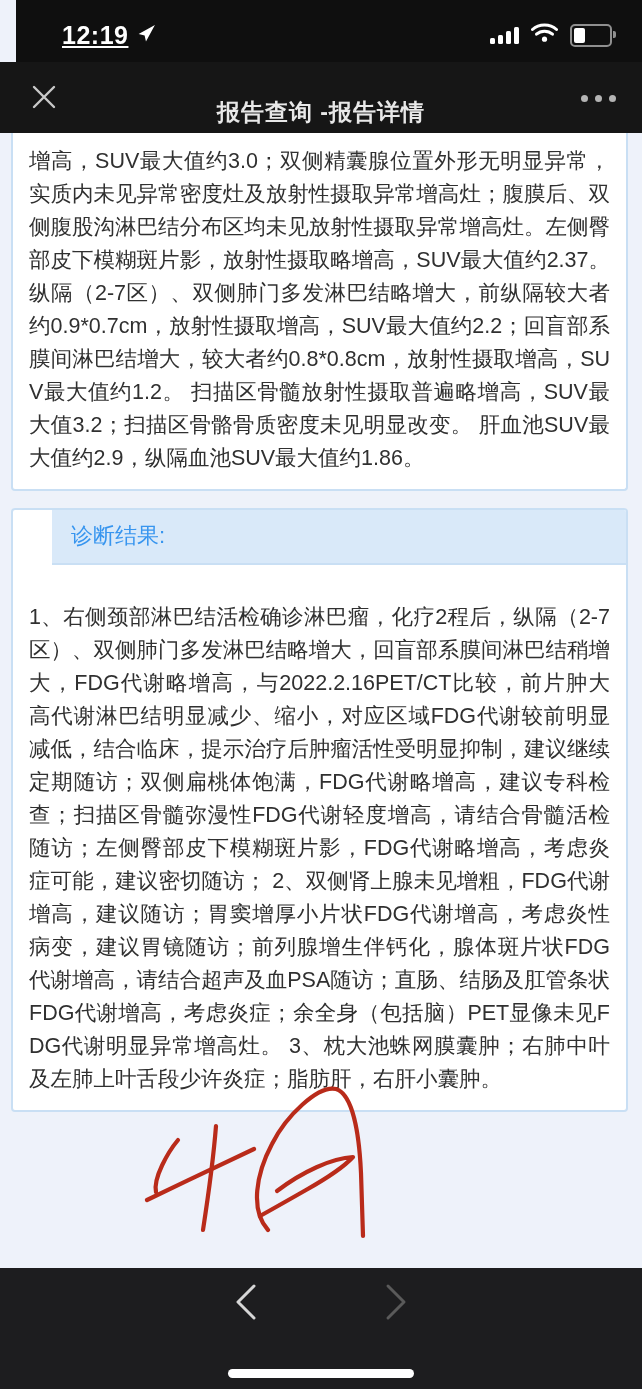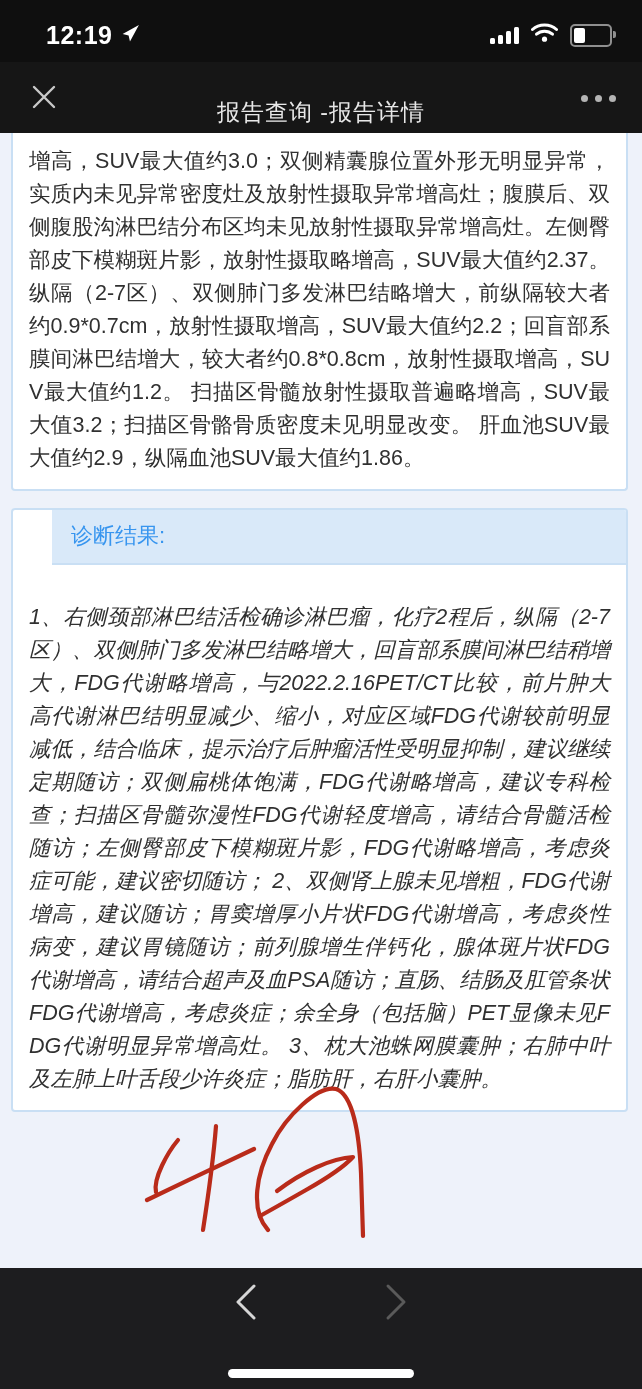--- a/index.html
+++ b/index.html
@@ -3,42 +3,42 @@
 <meta charset="utf-8">
 <style>
   html,body{margin:0;padding:0;background:#000;}
   .screen{
     position:relative;width:642px;height:1389px;overflow:hidden;
     background:#eef2fa;
     font-family:"Liberation Sans","DejaVu Sans",sans-serif;
   }
   
   .status-bar{
-    position:absolute;top:0;left:0;right:0;height:62px;background:#0f0f0f;
+    position:absolute;top:0;left:16px;right:0;height:62px;background:#0f0f0f;
     display:flex;align-items:center;justify-content:space-between;
-    padding:8px 30px 0 46px;box-sizing:border-box;color:#fff;
+    padding:8px 30px 0 46px;box-sizing:border-box;color:#fff;text-decoration:underline;
   }
   .sb-left{display:flex;align-items:center;gap:8px;}
   .sb-time{font-size:25px;font-weight:700;letter-spacing:.5px;}
   .sb-right{display:flex;align-items:center;gap:12px;}
   .cell-bars{display:flex;align-items:flex-end;gap:3px;height:17px;}
   .cell-bars i{display:block;width:5px;background:#fff;border-radius:1.5px;}
   .cell-bars i:nth-child(1){height:6px}
   .cell-bars i:nth-child(2){height:9px}
   .cell-bars i:nth-child(3){height:13px}
   .cell-bars i:nth-child(4){height:17px}
   .battery{position:relative;width:38px;height:19px;border:2px solid #8f8f8f;border-radius:5px;}
   .battery .fill{position:absolute;left:2px;top:2px;bottom:2px;width:11px;background:#fff;border-radius:2px;}
   .battery .nub{position:absolute;right:-6px;top:5px;width:3px;height:7px;background:#8f8f8f;border-radius:0 2px 2px 0;}
   
   .nav-bar{
     position:absolute;top:62px;left:0;right:0;height:71px;background:#161616;
     display:flex;align-items:center;justify-content:center;
   }
-  .nav-title{color:#e8e8e8;font-size:23px;font-weight:400;letter-spacing:1px;margin-top:29px;}
+  .nav-title{color:#e8e8e8;font-size:23px;font-weight:700;letter-spacing:1px;margin-top:29px;}
   .nav-close{position:absolute;left:26px;top:18px;width:36px;height:36px;background:none;border:none;padding:0;cursor:pointer;}
   .nav-more{position:absolute;right:22px;top:18px;width:44px;height:36px;background:none;border:none;padding:0;cursor:pointer;display:flex;align-items:center;justify-content:center;gap:7px;}
   .nav-more i{width:7px;height:7px;border-radius:50%;background:#b4b4b4;display:block;}
   
   .content{
     position:absolute;top:133px;left:0;right:0;height:1362px;background:#eef2fa;
     padding:0 14px 0 11px;box-sizing:border-box;overflow:hidden;
   }
   .card{
     background:#fff;border:2px solid #c9dff4;border-radius:4px;box-sizing:border-box;
@@ -49,21 +49,21 @@
   }
   .report-text{
     color:#303030;font-size:21.5px;line-height:33px;text-align:justify;
     word-break:break-all;
   }
   .card-diagnosis{margin-top:17px;padding:0;overflow:hidden;}
   .diag-header{
     background:#d9e9f9;border-bottom:2px solid #c9dff4;
     color:#3795ef;font-size:22px;padding:11px 19px 12px;margin-left:39px;
   }
-  .diag-body{padding:36px 16px 14px;font-style:italic;}
+  .diag-body{padding:36px 16px 14px;}
   
   .signature{position:absolute;left:140px;top:945px;width:240px;height:175px;pointer-events:none;z-index:6;}
   
   .toolbar{
     position:absolute;left:0;right:0;bottom:0;height:121px;background:#1d1d1f;
   }
   .tb-back{position:absolute;left:227px;top:14px;width:38px;height:42px;background:none;border:none;padding:0;cursor:pointer;}
   .tb-forward{position:absolute;left:377px;top:14px;width:38px;height:42px;background:none;border:none;padding:0;cursor:pointer;}
   .home-indicator{
     position:absolute;left:50%;bottom:11px;transform:translateX(-50%);

